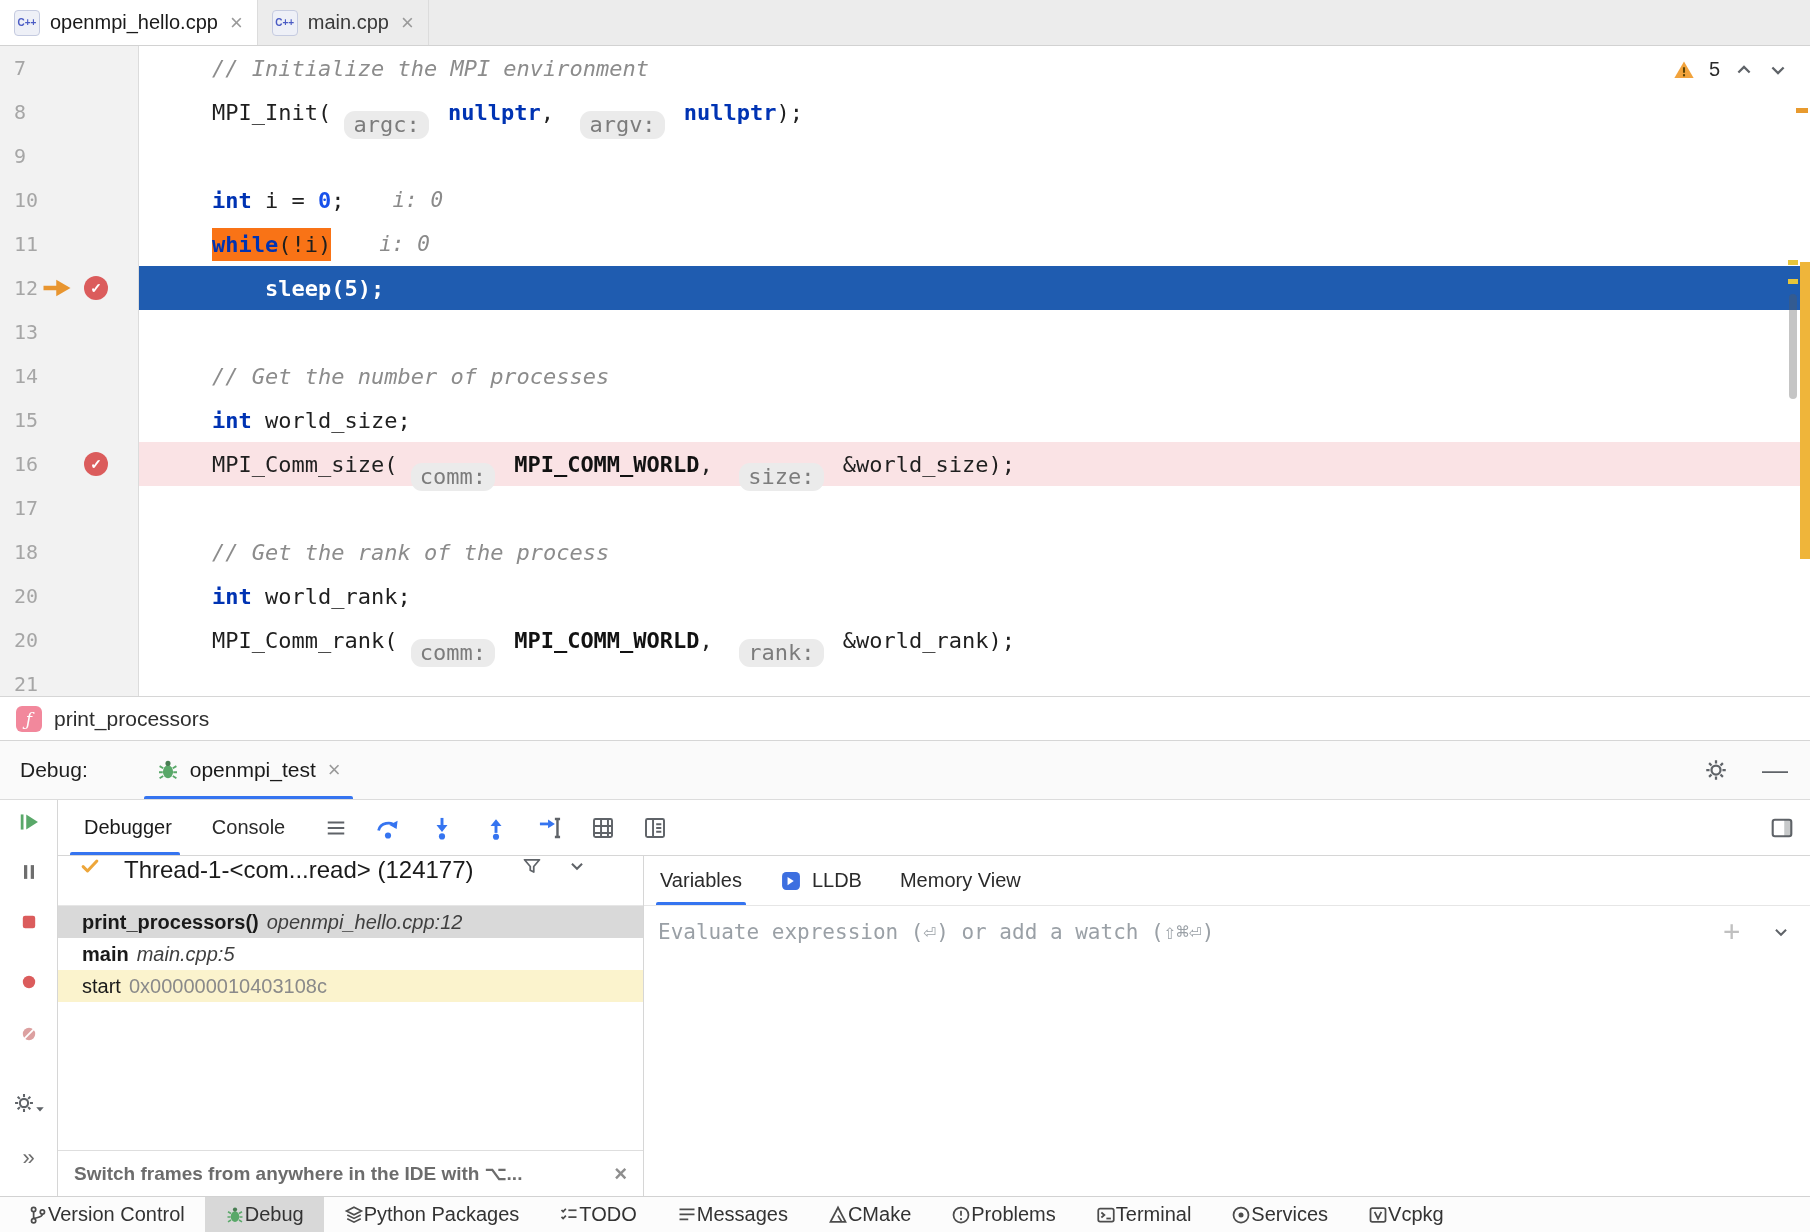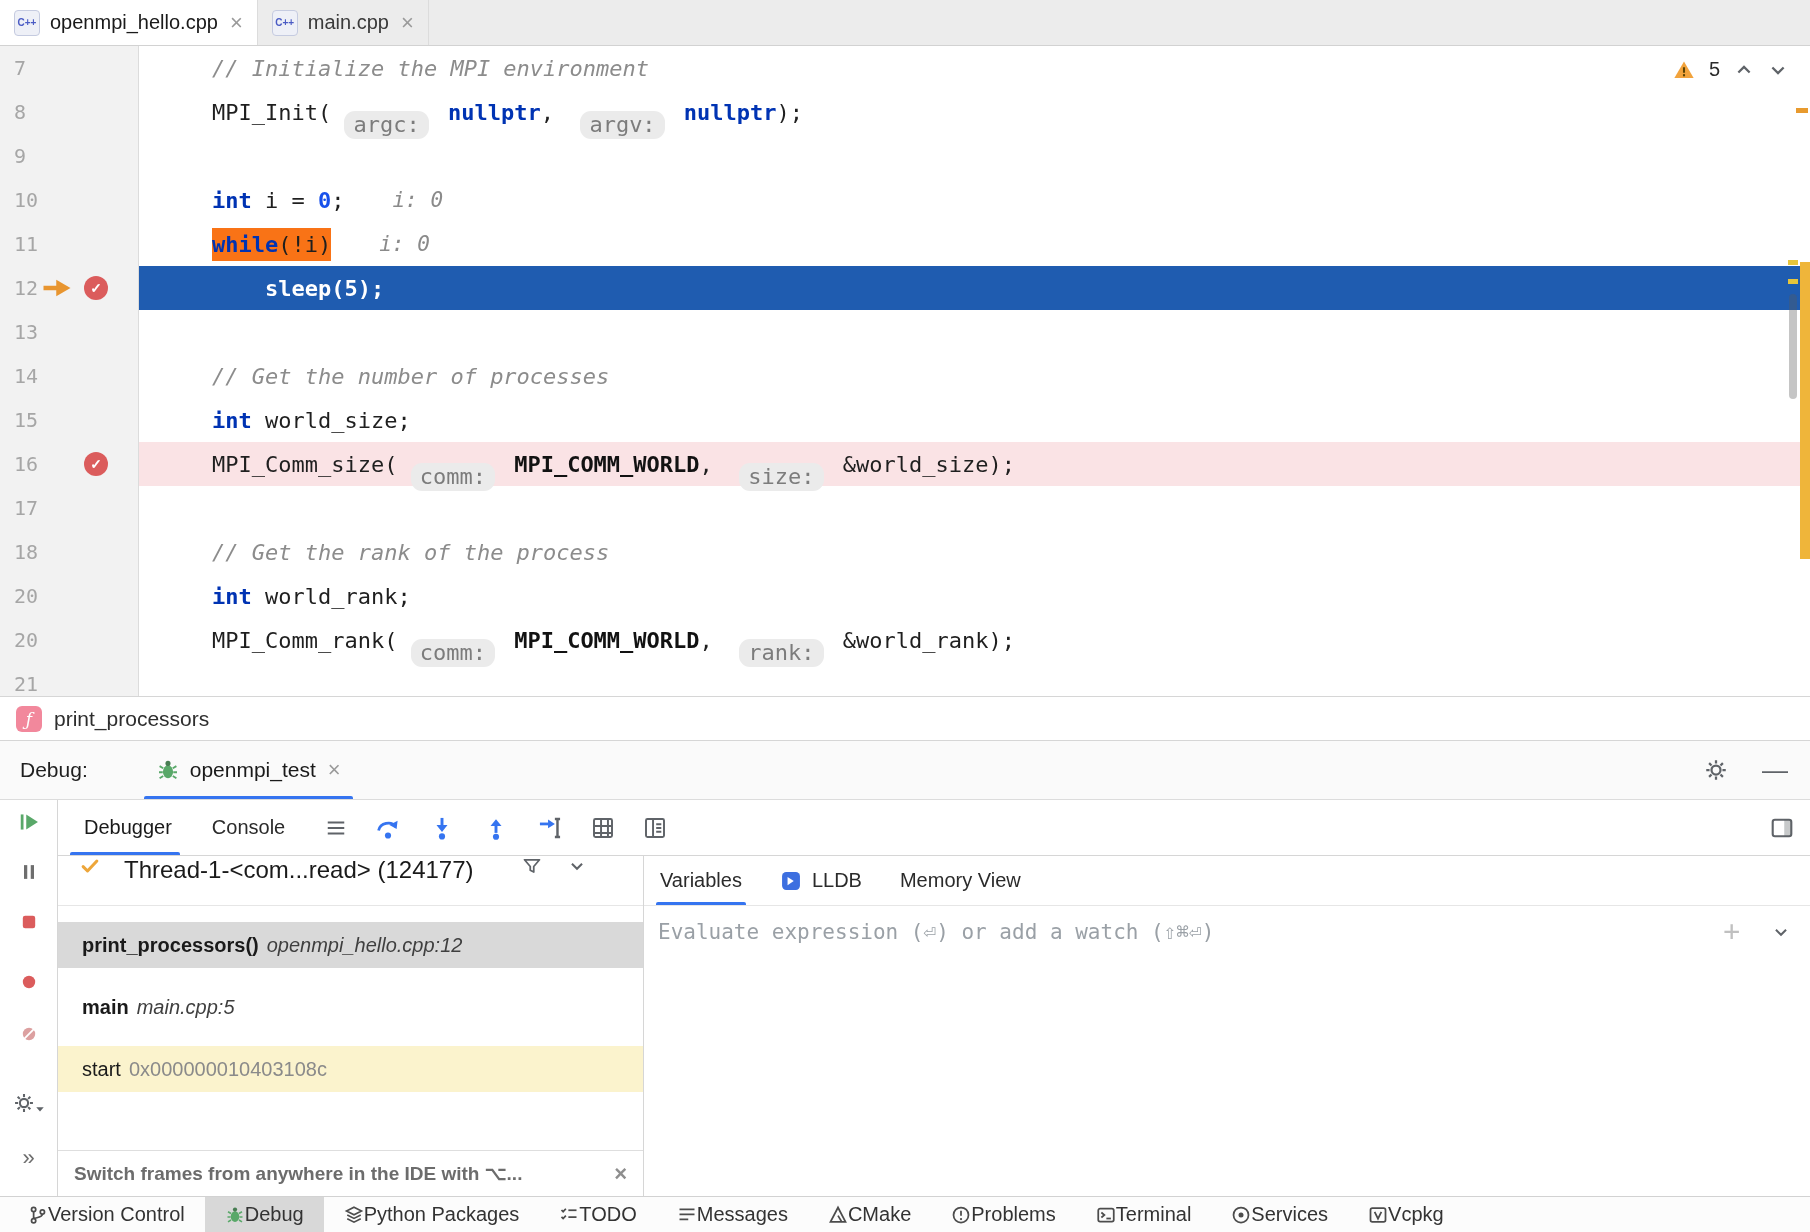--- a/index.html
+++ b/index.html
@@ -66,21 +66,21 @@
   
   .left-strip{position:absolute;left:0;top:800px;width:58px;height:396px;border-right:1px solid #d6d6d6;background:#fff;display:flex;flex-direction:column;align-items:center;}
   .strip-btn{height:24px;display:flex;align-items:center;justify-content:center;}
   .more-chevrons{color:#6e6e6e;font-size:22px;line-height:1;}
   .gear-dd{display:flex;align-items:flex-end;}
 
   
   .frames-panel{position:absolute;left:58px;top:856px;width:586px;height:340px;border-right:1px solid #d6d6d6;background:#fff;}
   .thread-row{height:50px;border-bottom:1px solid #e6e6e6;display:flex;align-items:flex-start;gap:24px;padding:0 16px 0 22px;font-size:24px;color:#1a1a1a;}
   .thread-icons{margin-left:24px;display:flex;align-items:center;gap:26px;}
-  .frame-row{height:46px;display:flex;align-items:center;padding-left:24px;font-size:20px;gap:8px;white-space:nowrap;margin-top:16px;}
+  .frame-row{height:32px;display:flex;align-items:center;padding-left:24px;font-size:20px;gap:8px;white-space:nowrap;}
   .frame-row.selected{background:#d9d9d9;}
   .frame-row.hl{background:#fbf3cd;}
   .f-name{color:#1a1a1a;}
   .f-name.b{font-weight:bold;}
   .f-loc{font-style:italic;color:#3f3f3f;}
   .frame-row.hl .f-loc{font-style:normal;color:#8a8a8a;}
   .frames-hint{position:absolute;left:0;bottom:0;width:100%;height:46px;border-top:1px solid #dedede;display:flex;align-items:center;padding:0 16px;font-size:19px;color:#6c6c6c;background:#fff;font-weight:bold;}
   .hint-close{margin-left:auto;color:#8e8e8e;font-size:22px;line-height:1;}
 
   

